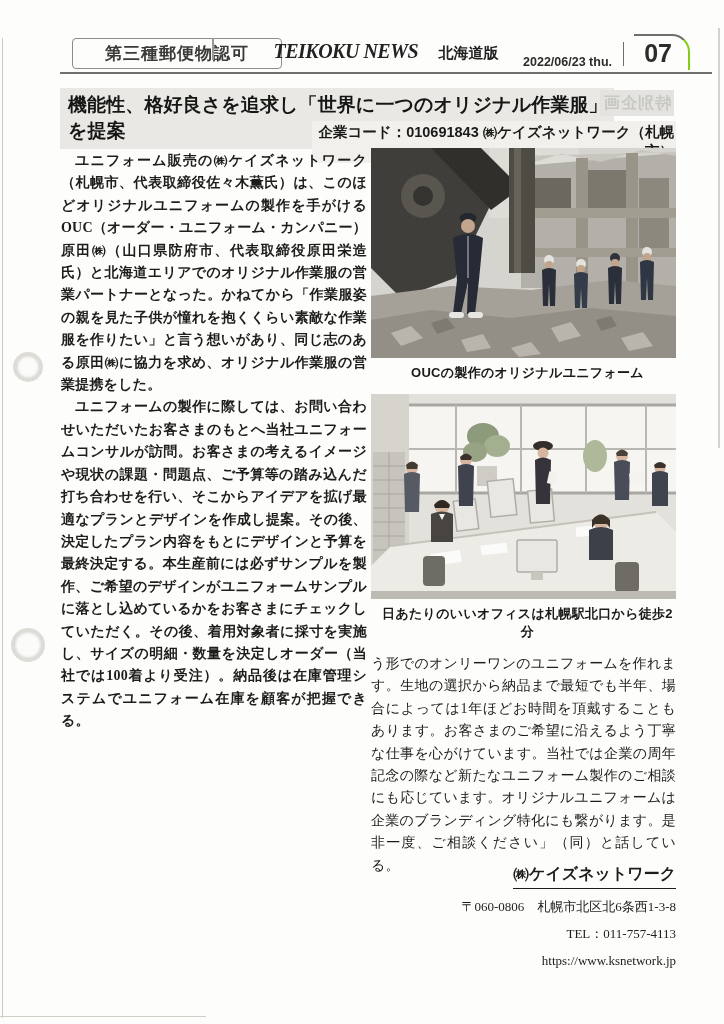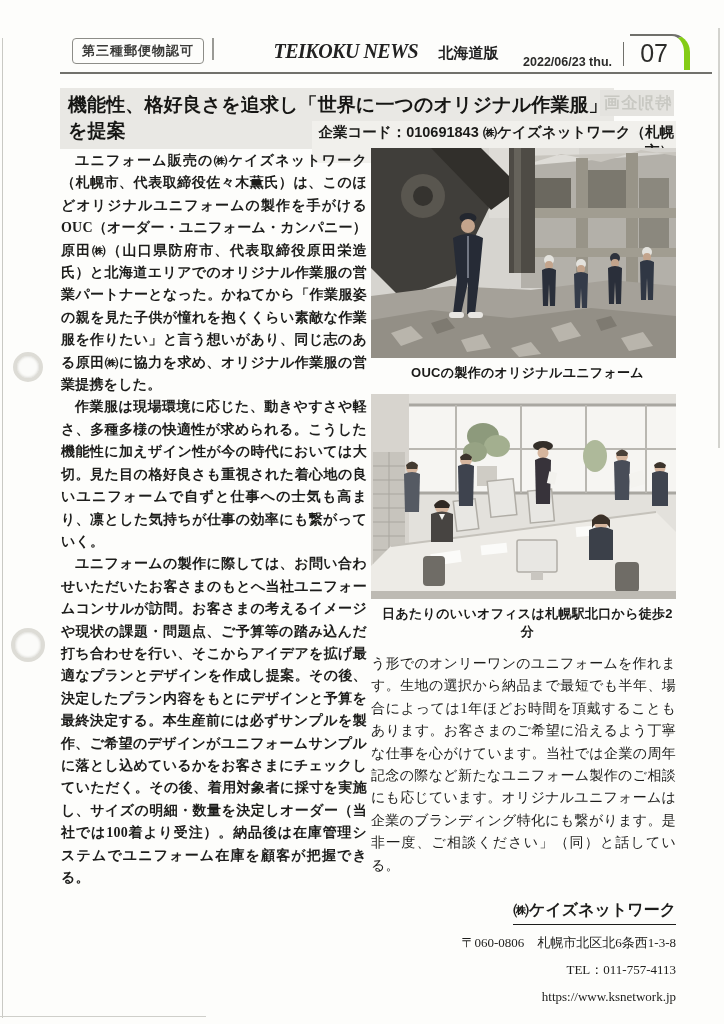--- a/index.html
+++ b/index.html
@@ -12,30 +12,30 @@
   .edge-bottom{position:absolute;left:0;bottom:7px;width:205px;height:1px;background:#cfcfca;border-left:1px solid #cfcfca;}
   .punch{position:absolute;border-radius:50%;border:4px solid #dddcd6;background:#fbfbf9;
          box-shadow:inset 0 0 3px #c9c8c2;}
   .punch.h1{left:13px;top:352px;width:22px;height:22px;}
   .punch.h2{left:11px;top:628px;width:26px;height:26px;}
 
   
   .hdr{position:absolute;left:60px;top:34px;right:12px;height:40px;
        font-family:"Liberation Sans","DejaVu Sans",sans-serif;}
   .permit-box{position:absolute;left:12px;top:4px;border:1.5px solid #8d8d88;border-radius:4px;
-              padding:3px 9px;font-size:13px;font-weight:bold;color:#3a3a38;letter-spacing:1px;}
+              padding:3px 32px;font-size:17px;font-weight:bold;color:#3a3a38;letter-spacing:1px;}
   .permit-div{position:absolute;left:152px;top:4px;width:1.5px;height:22px;background:#9a9a95;}
   .masthead{position:absolute;left:0;right:0;top:6px;text-align:center;}
   .mast-title{font-size:20px;font-weight:bold;font-style:italic;letter-spacing:-0.5px;
               font-family:"Liberation Serif","DejaVu Serif",serif;color:#222;}
   .mast-edition{font-size:15px;font-weight:bold;margin-left:16px;color:#222;}
   .date-block{position:absolute;right:100px;top:12px;font-size:12.5px;font-weight:bold;color:#2c2c2a;margin-top:9px;}
   .date-div{position:absolute;right:88px;top:8px;width:1.5px;height:24px;background:#70706b;}
-  .pagenum{position:absolute;right:22px;top:0px;font-size:25px;font-weight:normal;color:#2c2c2a;
-           padding:3px 16px 2px 10px;border-top:2px solid #70706b;border-right:6px solid #84cc16;
+  .pagenum{position:absolute;right:22px;top:0px;font-size:25px;font-weight:bold;color:#2c2c2a;
+           padding:3px 16px 2px 10px;border-top:2px solid #70706b;border-right:2px solid #84cc16;
            border-top-right-radius:18px;}
   .hdr-rule{position:absolute;left:60px;top:72px;right:12px;height:0;border-top:2px solid #71716c;}
 
   
   .headline{position:absolute;left:60px;top:88px;width:540px;background:#e9e8e4;
             font-family:"Liberation Sans","DejaVu Sans",sans-serif;
             font-size:19px;font-weight:bold;letter-spacing:0.1px;padding:4px 6px 5px 8px;color:#161614;}
   .showthrough{position:absolute;left:600px;top:90px;width:74px;height:26px;background:#e4e3df;
                color:#c8c8c2;font-family:"Liberation Sans","DejaVu Sans",sans-serif;
                font-size:16px;font-weight:bold;text-align:center;line-height:26px;
@@ -52,21 +52,21 @@
 
   .col-right{position:absolute;left:371px;top:148px;width:305px;}
   .photo{width:305px;display:block;background:#d6d4cf;}
   .caption{font-family:"Liberation Sans","DejaVu Sans",sans-serif;font-size:13px;font-weight:bold;
            text-align:center;margin:6px 0 12px 8px;color:#1a1a18;letter-spacing:0.3px;}
   .cont-text{margin-top:10px;}
 
   
   .contact{position:absolute;right:48px;top:860px;width:320px;text-align:right;line-height:27px;}
   .contact .co{font-family:"Liberation Sans","DejaVu Sans",sans-serif;font-size:16px;font-weight:bold;
-               border-bottom:1.5px solid #1d1d1b;padding-bottom:1px;display:inline-block;margin-bottom:4px;margin-top:36px;}
+               border-bottom:1.5px solid #1d1d1b;padding-bottom:1px;display:inline-block;margin-bottom:4px;}
   .contact div{font-size:13px;}
 </style>
 </head>
 <body>
 
 <div class="page">
 
   <div class="edge-left"></div>
   <div class="edge-right"></div>
   <div class="edge-bottom"></div>
@@ -88,21 +88,20 @@
     <div class="pagenum">07</div>
   </div>
   <div class="hdr-rule"></div>
 
   <div class="headline">機能性、格好良さを追求し「世界に一つのオリジナル作業服」を提案</div>
   <div class="showthrough">特別企画</div>
   <div class="subhead">企業コード：010691843 ㈱ケイズネットワーク（札幌市）</div>
 
   <div class="col-left jp">
     <p class="ind1">ユニフォーム販売の㈱ケイズネットワーク（札幌市、代表取締役佐々木薫氏）は、このほどオリジナルユニフォームの製作を手がけるOUC（オーダー・ユニフォーム・カンパニー）原田㈱（山口県防府市、代表取締役原田栄造氏）と北海道エリアでのオリジナル作業服の営業パートナーとなった。かねてから「作業服姿の親を見た子供が憧れを抱くくらい素敵な作業服を作りたい」と言う想いがあり、同じ志のある原田㈱に協力を求め、オリジナル作業服の営業提携をした。</p>
-    <p class="ind1">作業服は現場環境に応じた、動きやすさや軽さ、多種多様の快適性が求められる。こうした機能性に加えザイン性が今の時代においては大切。見た目の格好良さも重視された着心地の良いユニフォームで自ずと仕事への士気も高まり、凛とした気持ちが仕事の効率にも繋がっていく。</p>
     <p class="ind1">ユニフォームの製作に際しては、お問い合わせいただいたお客さまのもとへ当社ユニフォームコンサルが訪問。お客さまの考えるイメージや現状の課題・問題点、ご予算等の踏み込んだ打ち合わせを行い、そこからアイデアを拡げ最適なプランとデザインを作成し提案。その後、決定したプラン内容をもとにデザインと予算を最終決定する。本生産前には必ずサンプルを製作、ご希望のデザインがユニフォームサンプルに落とし込めているかをお客さまにチェックしていただく。その後、着用対象者に採寸を実施し、サイズの明細・数量を決定しオーダー（当社では100着より受注）。納品後は在庫管理システムでユニフォーム在庫を顧客が把握できる。</p>
 
   </div>
 
   <div class="col-right jp">
 
     <svg class="photo" viewBox="0 0 305 210" width="305" height="210" preserveAspectRatio="none" role="img">
       <rect width="305" height="210" fill="#d6d4cf"></rect>
       <rect x="118" y="0" width="90" height="70" fill="#dedcd7"></rect>
       <polygon points="150,18 305,5 305,140 150,140" fill="#b3b0a9"></polygon>

